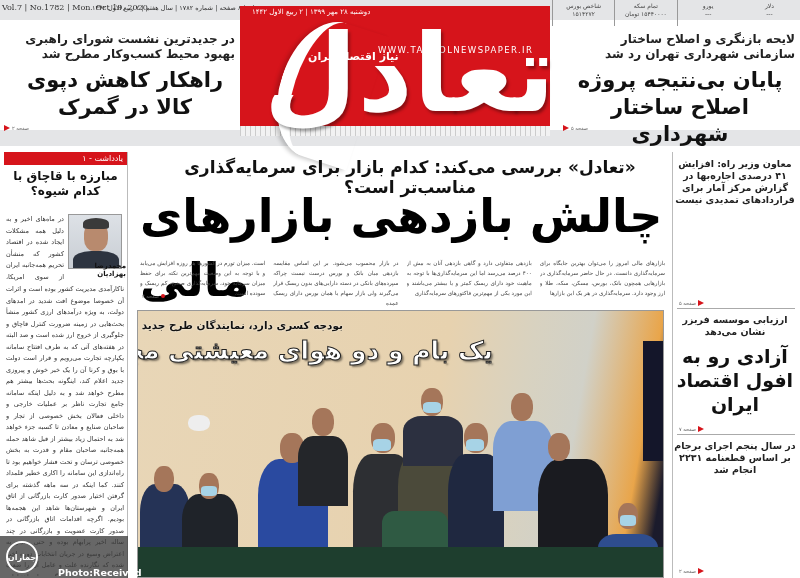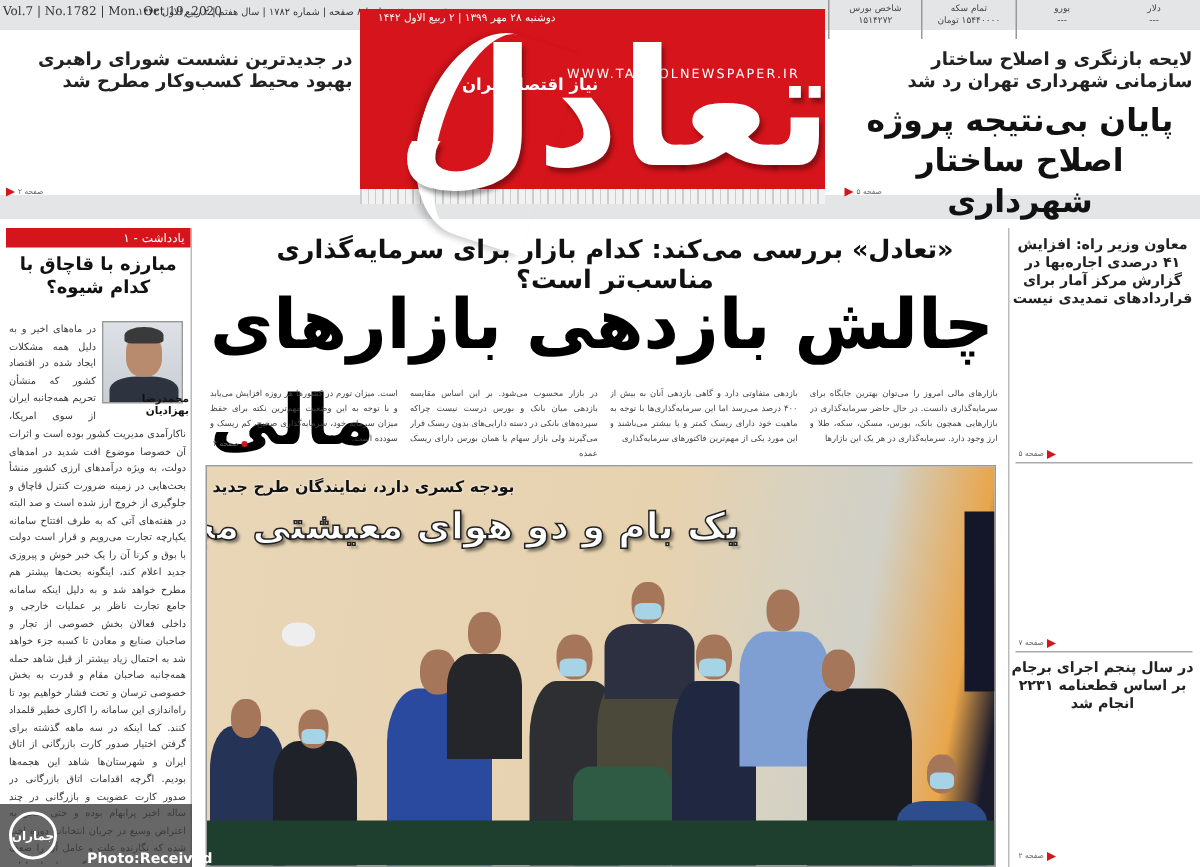--- a/index.html
+++ b/index.html
@@ -195,20 +195,21 @@
   <div class="ruler"></div>
 </div>
 <span class="mid-date rtl" style="position:absolute;left:252px;top:8px;font-size:7px;color:#fff;white-space:nowrap;">دوشنبه ۲۸ مهر ۱۳۹۹ | ۲ ربیع الاول ۱۴۴۲</span>
 <span class="url" style="color:#fff;">WWW.TAADOLNEWSPAPER.IR</span>
 <div class="swoosh"></div>
 <div class="logo rtl">تعادل</div>
 <div class="tagline rtl">نیاز اقتصاد ایران</div>
 
 <div class="teaser rtl" style="left:15px;top:32px;width:220px;">
   <div class="kicker">در جدیدترین نشست شورای راهبری بهبود محیط کسب‌وکار مطرح شد</div>
+  <div class="headline">راهکار کاهش دپوی کالا در گمرک</div>
 </div>
 <div class="pageref" style="left:4px;top:125px;">
   <span class="tri"></span>
   <span>صفحه ۲</span>
 </div>
 
 <div class="teaser rtl" style="left:565px;top:32px;width:230px;">
   <div class="kicker">لایحه بازنگری و اصلاح ساختار سازمانی شهرداری تهران رد شد</div>
   <div class="headline">پایان بی‌نتیجه پروژه اصلاح ساختار شهرداری</div>
 </div>
@@ -309,20 +310,24 @@
 <div class="right-col rtl">
   <div class="rbox" style="top:6px;">
     <div class="k">معاون وزیر راه: افزایش ۴۱ درصدی اجاره‌بها در گزارش مرکز آمار برای قراردادهای تمدیدی نیست</div>
   </div>
   <div class="pageref" style="left:6px;top:148px;">
     <span class="tri"></span>
     <span>صفحه ۵</span>
   </div>
   <div class="rdiv" style="top:156px;"></div>
 
+  <div class="rbox" style="top:162px;">
+    <div class="k">ارزیابی موسسه فریزر نشان می‌دهد</div>
+    <div class="h" style="line-height:24px;">آزادی رو به افول اقتصاد ایران</div>
+  </div>
   <div class="pageref" style="left:6px;top:274px;">
     <span class="tri"></span>
     <span>صفحه ۷</span>
   </div>
   <div class="rdiv" style="top:282px;"></div>
 
   <div class="rbox" style="top:288px;">
     <div class="k">در سال پنجم اجرای برجام بر اساس قطعنامه ۲۲۳۱ انجام شد</div>
   </div>
   <div class="pageref" style="left:6px;top:416px;">

